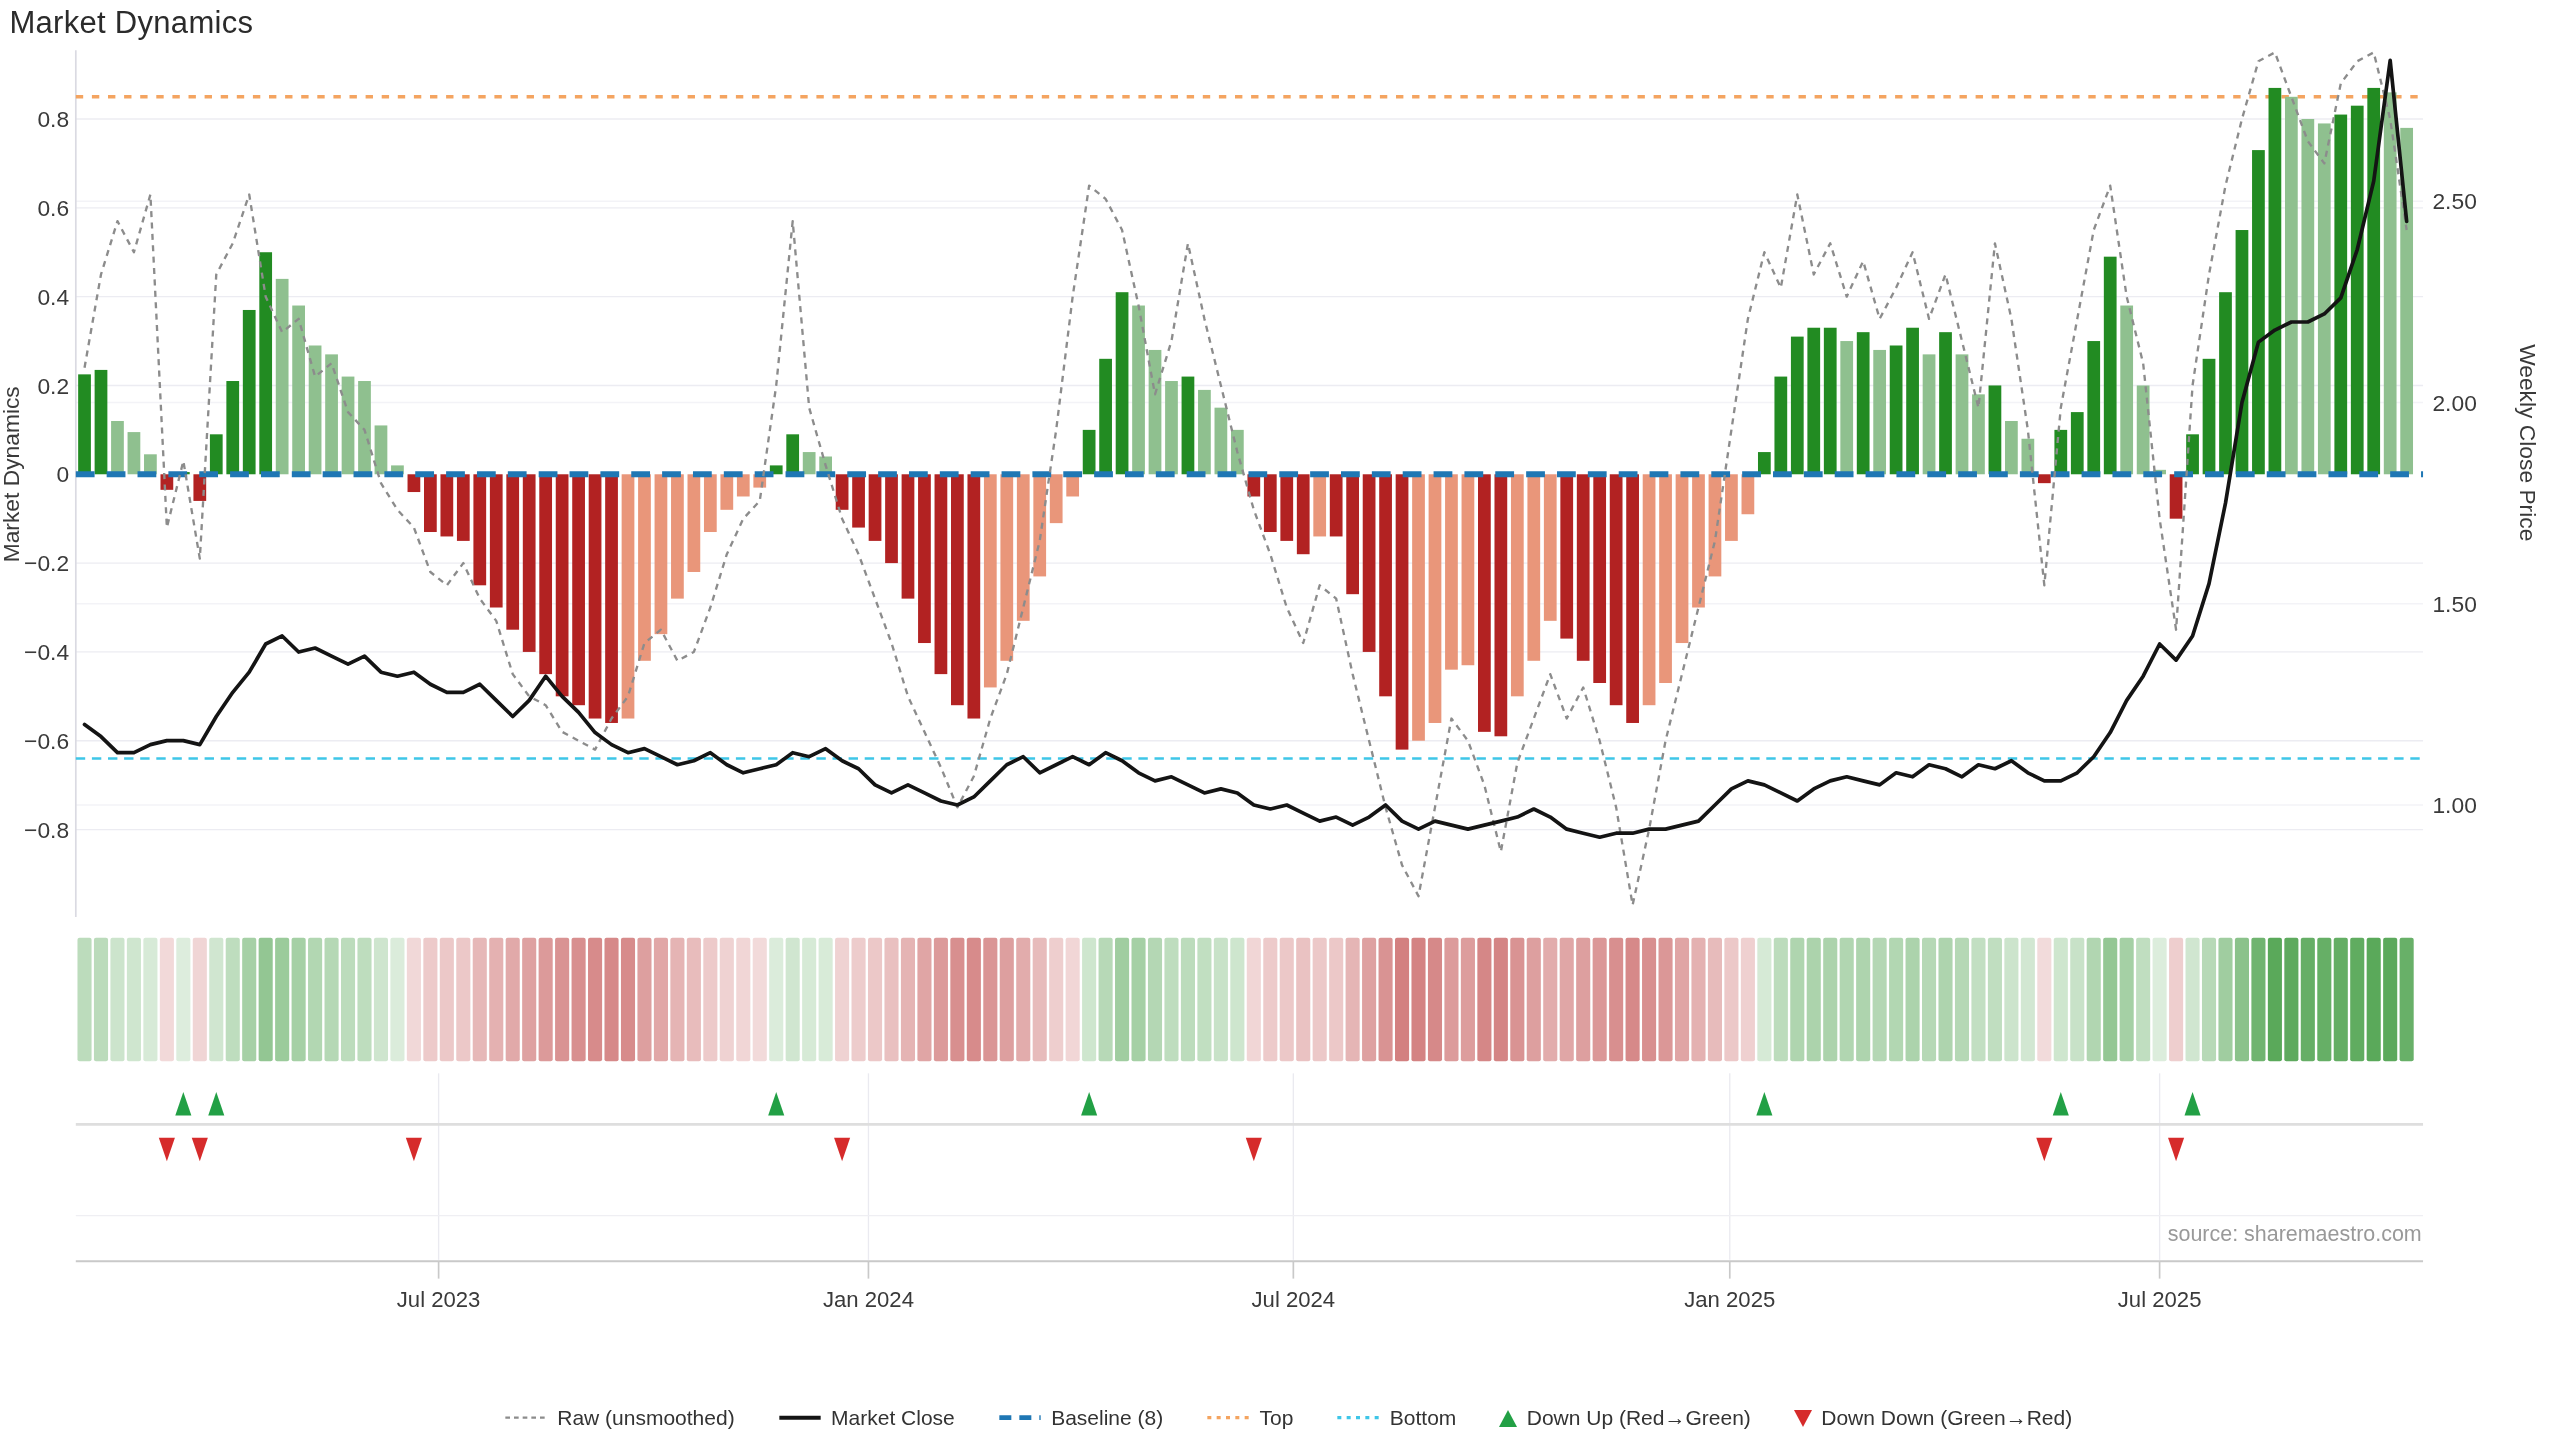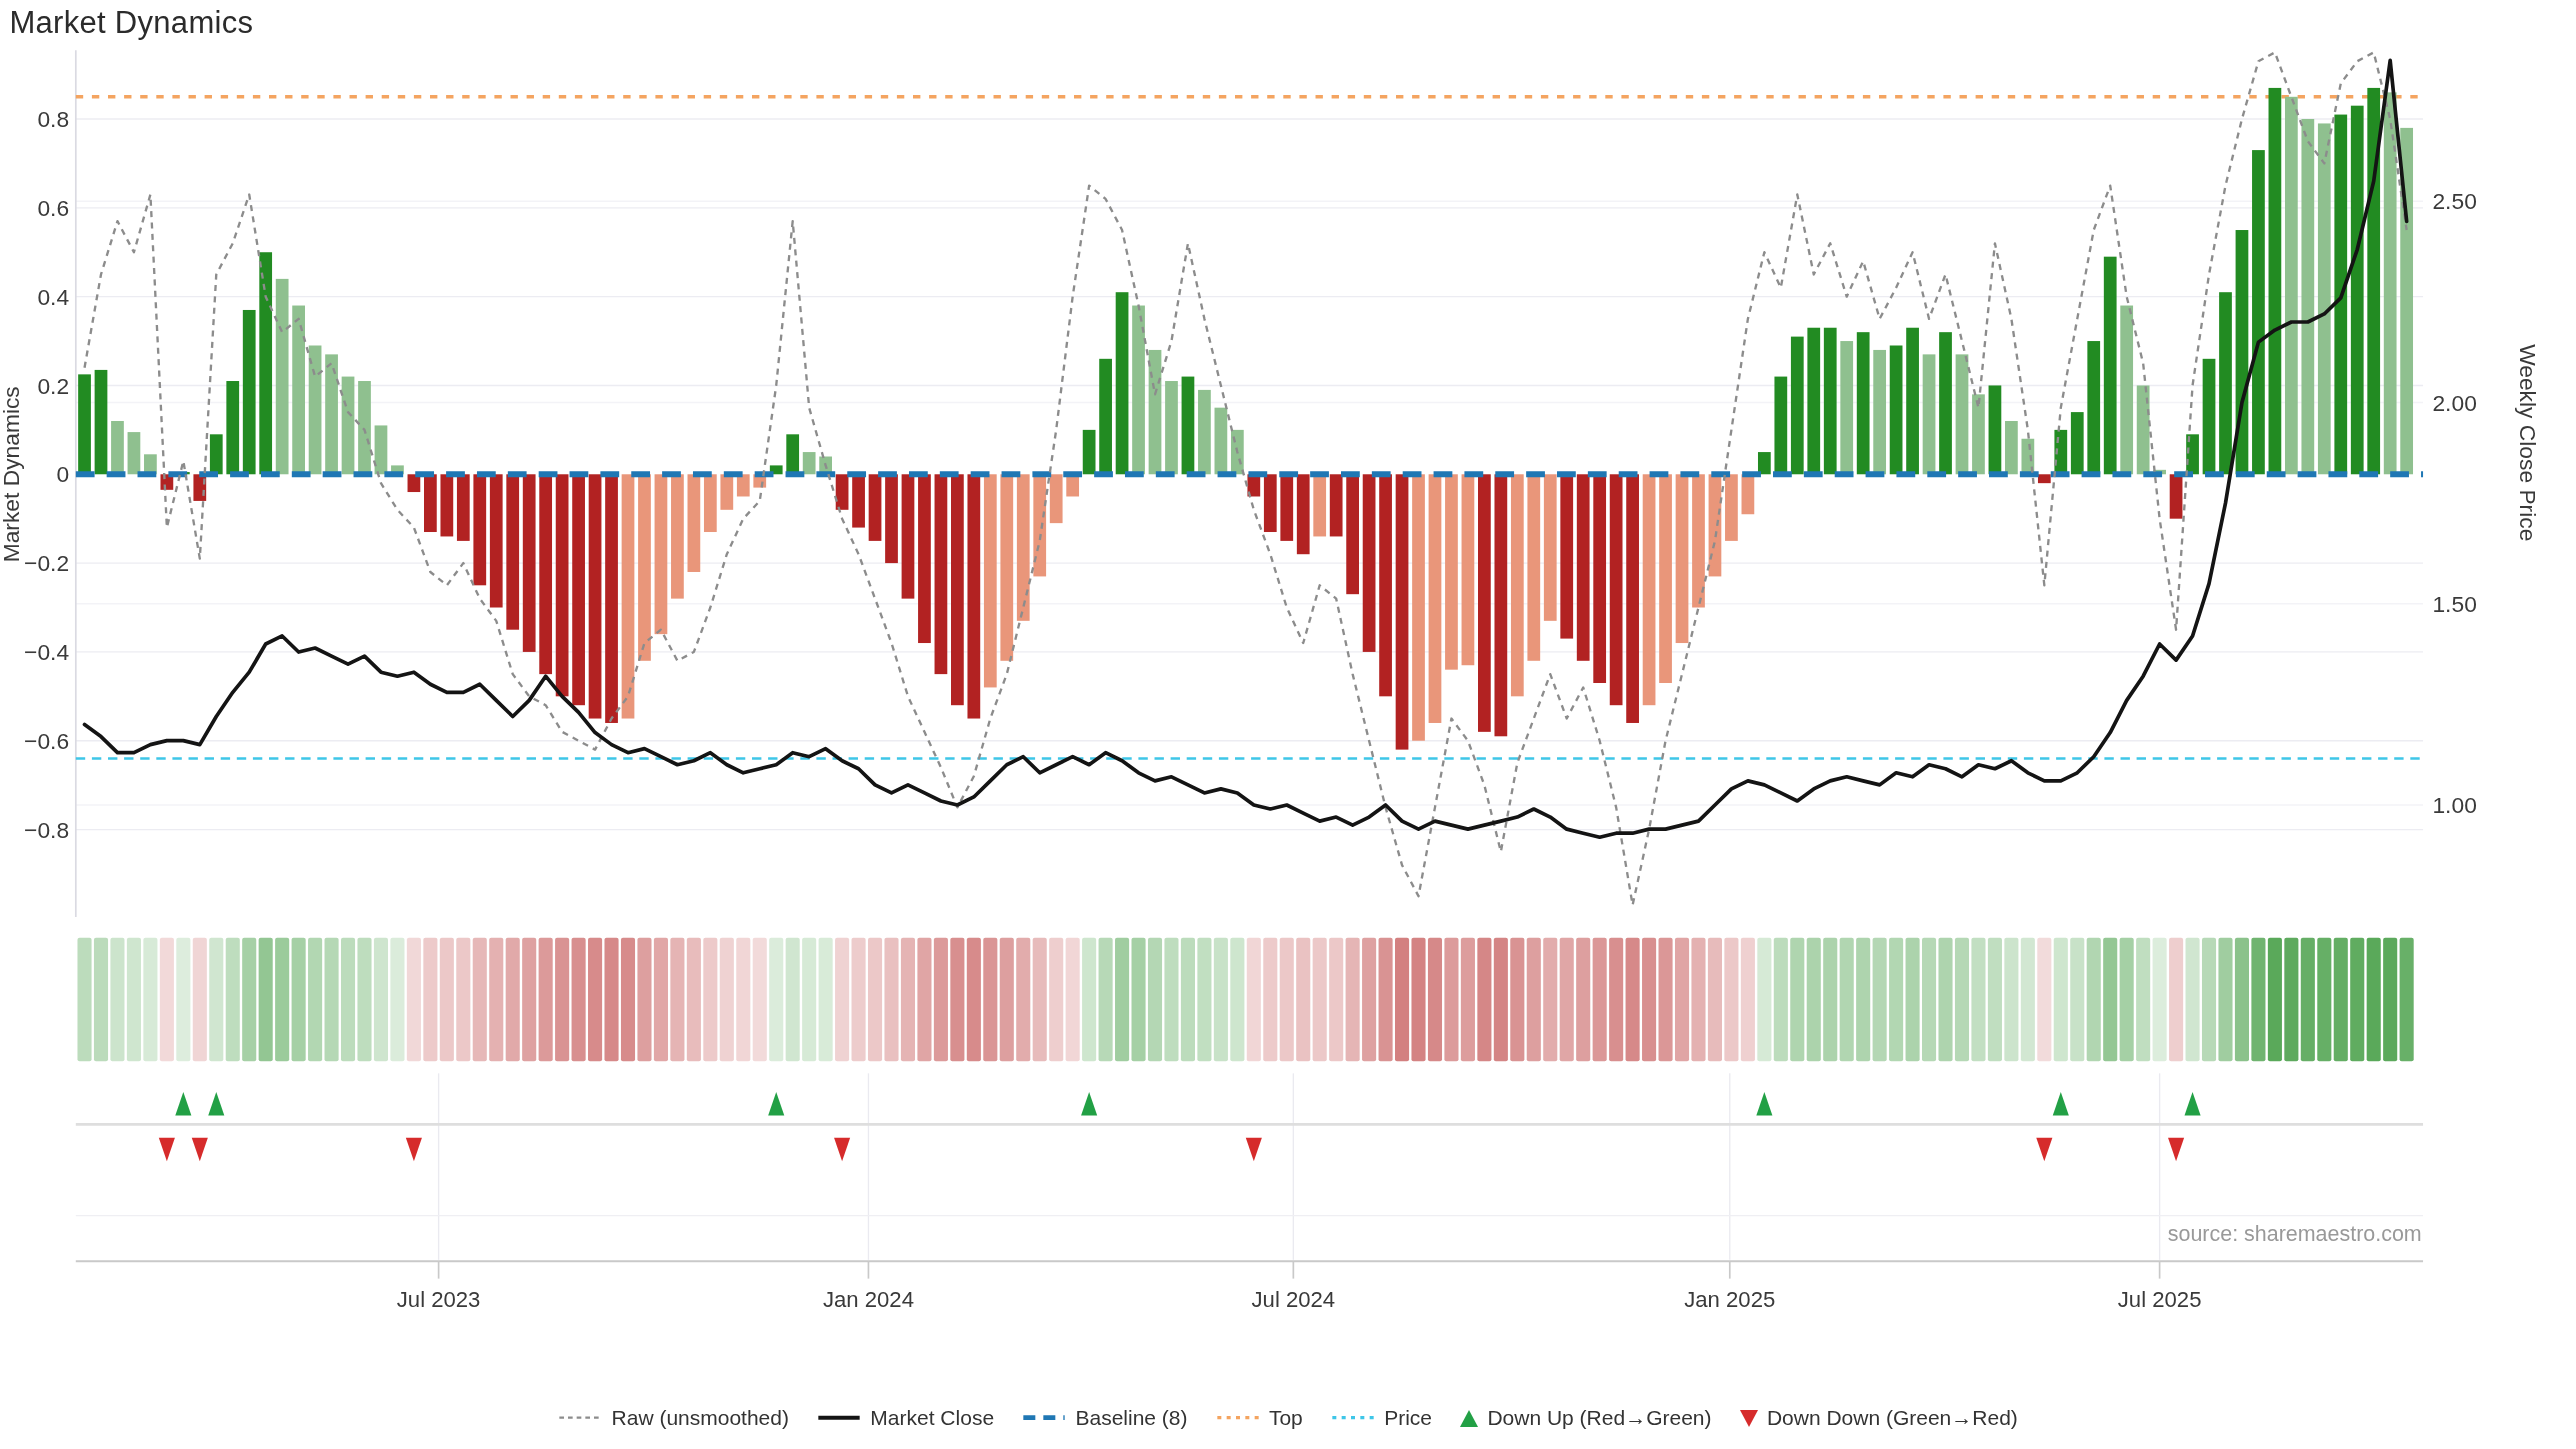--- a/index.html
+++ b/index.html
@@ -1,21 +1,21 @@
 <!DOCTYPE html>
 <html style="font-size:10.7px"><head>
 <meta charset="utf-8">
 <style>
   html,body{margin:0;padding:0;background:#ffffff;width:2576px;height:1449px;overflow:hidden;
     font-family:"Liberation Sans","DejaVu Sans",sans-serif;}
   #stage{position:relative;width:2576px;height:1354px;background:#fff;}
   #page-title{position:absolute;left:9.4px;top:5.4px;font-size:31px;font-weight:500;color:#2b2b2b;letter-spacing:0.3px;}
   #chart-svg{position:absolute;left:0;top:0;width:2576px;height:1449px;}
   #legend{position:absolute;left:0;top:1406px;width:2576px;display:flex;justify-content:center;
-    align-items:center;gap:28px;font-size:21px;color:#333;}
+    align-items:center;gap:43px;font-size:21px;color:#333;}
   .legend-item{display:flex;align-items:center;gap:9.4px;white-space:nowrap;}
   .glyph{display:inline-block;}
   .tri-up{width:0;height:0;border-left:9.4px solid transparent;border-right:9.4px solid transparent;border-bottom:17.4px solid #22A045;}
   .tri-down{width:0;height:0;border-left:9.4px solid transparent;border-right:9.4px solid transparent;border-top:17.4px solid #D62B2B;}
 </style>
 </head>
 <body>
 
 <div id="stage">
   <div id="page-title">Market Dynamics</div>
@@ -393,21 +393,21 @@
       <div class="legend-item">
         <svg class="glyph" width="44" height="9.4" viewBox="0 0 66 14">
        <line x1="2" y1="7" x2="64" y2="7" stroke="#F4A460" stroke-width="5" stroke-dasharray="6 8"></line>
      </svg>
         <span>Top</span>
       </div>
       <div class="legend-item">
         <svg class="glyph" width="44" height="9.4" viewBox="0 0 66 14">
        <line x1="2" y1="7" x2="64" y2="7" stroke="#3EC6E8" stroke-width="5" stroke-dasharray="6 8"></line>
      </svg>
-        <span>Price</span>
+        <span>Bottom</span>
       </div>
       <div class="legend-item">
         <span class="glyph tri-up"></span>
         <span>Down Up (Red→Green)</span>
       </div>
       <div class="legend-item">
         <span class="glyph tri-down"></span>
         <span>Down Down (Green→Red)</span>
       </div>
     </div>

